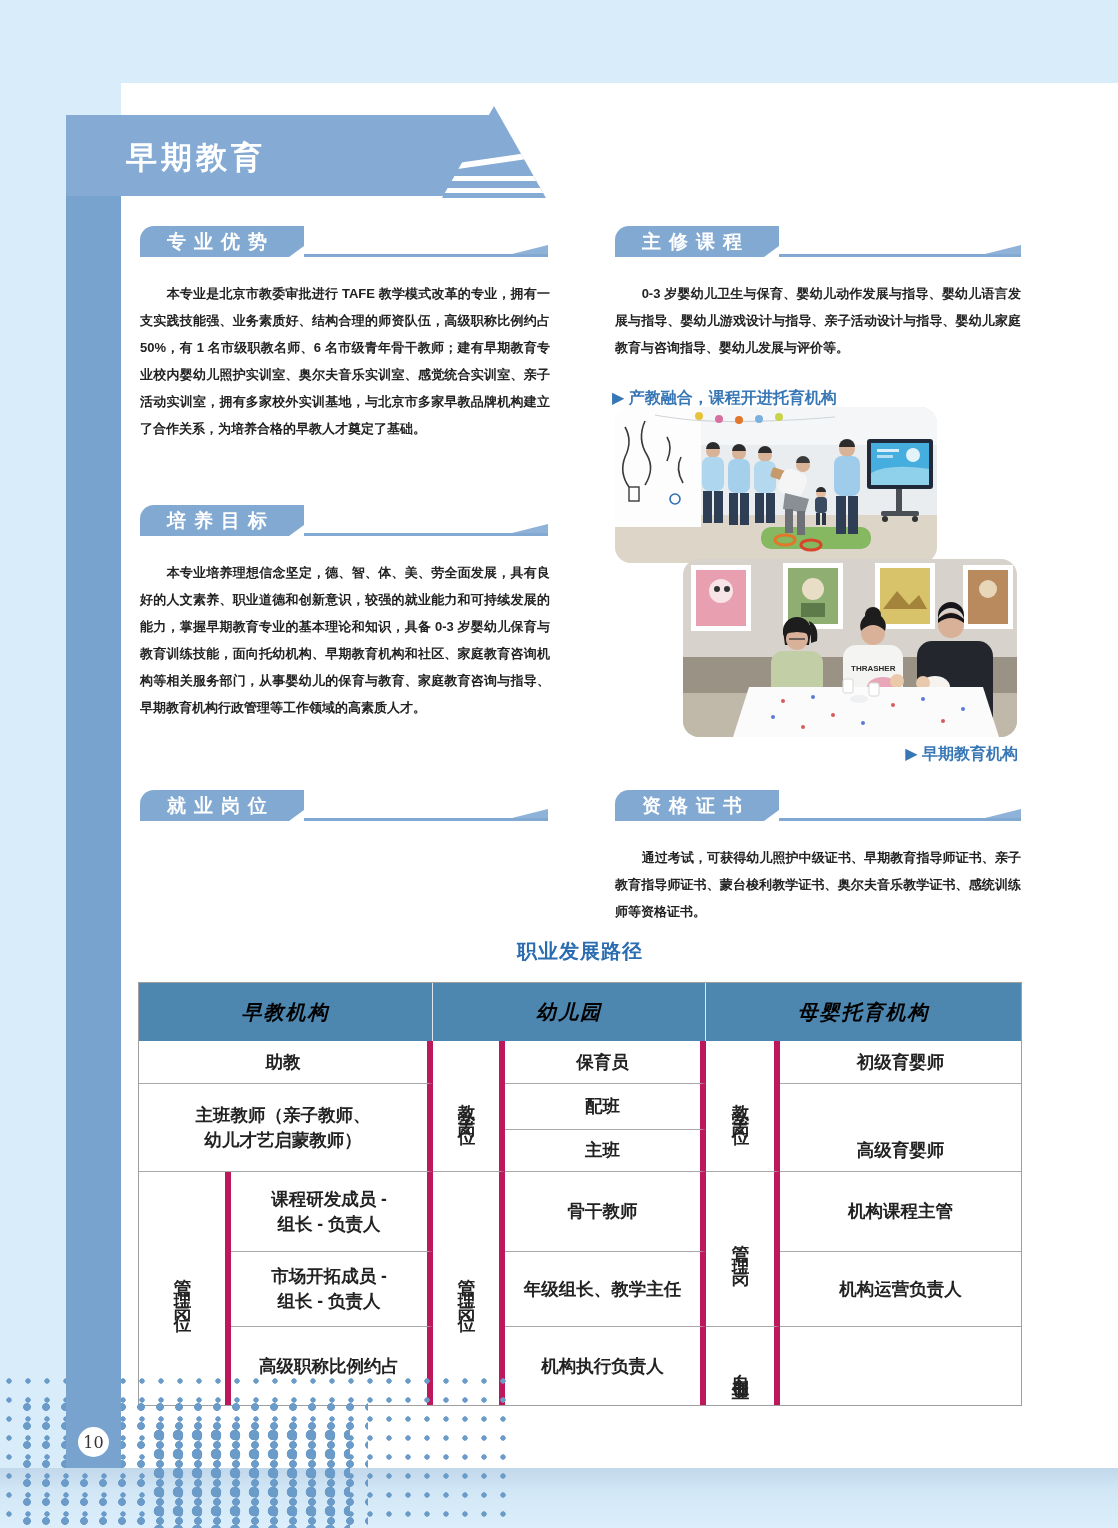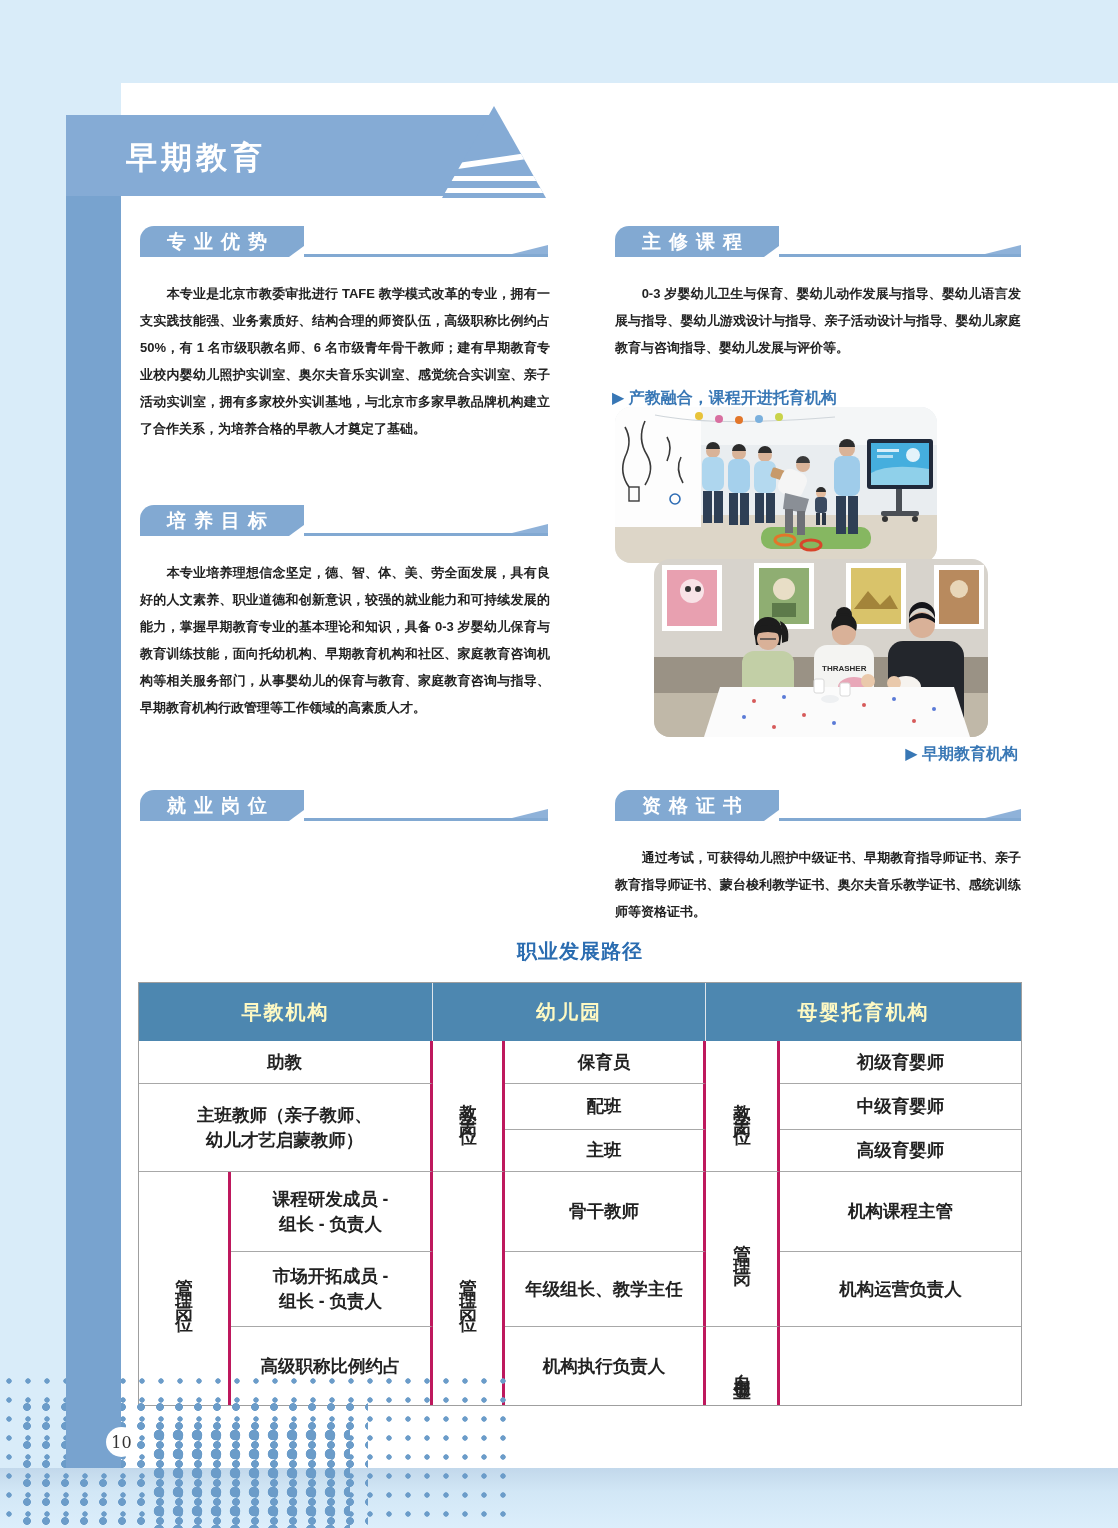--- a/index.html
+++ b/index.html
@@ -31,40 +31,40 @@
         text-align:justify;word-break:break-all;text-indent:2.05em;}
   
   .caption{position:absolute;color:#3877b5;font-size:16px;font-weight:bold;}
   .photo{position:absolute;border-radius:16px;overflow:hidden;}
   .photo svg{display:block;}
   
   .tbl-title{position:absolute;left:139px;top:938px;width:882px;text-align:center;
              color:#2a6cb0;font-size:20px;font-weight:bold;letter-spacing:1px;}
   .career{position:absolute;left:138px;top:982px;width:884px;border:1px solid #9f9f9f;background:#fff;}
   .thead{display:flex;height:58px;background:#4d87b0;}
-  .th{display:flex;align-items:center;justify-content:center;color:#fef9c3;font-size:20px;
-      font-weight:bold;letter-spacing:2px;}
+  .th{display:flex;align-items:center;justify-content:center;color:#000000;font-size:20px;
+      font-weight:bold;letter-spacing:2px;font-style:italic;}
   .th1{width:294px;border-right:1px solid #dfe6ec;}
   .th2{width:273px;border-right:1px solid #dfe6ec;}
   .th3{width:315px;}
   .tbody{display:grid;grid-template-columns:92px 202px 72px 201px 74px 241px;
          grid-template-rows:43px 46px 42px 80px 75px 78px;}
   .cell{display:flex;align-items:center;justify-content:center;text-align:center;
-        font-size:17.5px;font-weight:600;color:#222;border-right:3px solid #be185d;
+        font-size:17.5px;font-weight:600;color:#222;border-right:6px solid #be185d;
         border-bottom:1px solid #a8a8a8;white-space:pre-line;line-height:25px;padding:2px;}
   .vert{writing-mode:vertical-rl;text-orientation:upright;}
   .ls-big{letter-spacing:12px;}
   .ls-mid{letter-spacing:8px;}
   .ls-sm{letter-spacing:3px;}
   .no-r{border-right:none;}
   .no-b{border-bottom:none;}
   
   .page-num{position:absolute;left:78px;top:1427px;width:31px;height:30px;border-radius:50%;
             background:#fff;display:flex;align-items:center;justify-content:center;z-index:8;
-            font-family:"DejaVu Serif","Liberation Serif",serif;font-size:16px;color:#333;margin-left:28px;}
+            font-family:"DejaVu Serif","Liberation Serif",serif;font-size:16px;color:#333;}
   .dots{position:absolute;z-index:4;pointer-events:none;}
   .dots1{left:0;top:1372px;width:512px;height:156px;
          background-image:radial-gradient(circle at 9px 9px,#6b9cc9 2.4px,transparent 3px);
          background-size:19px 19px;}
   .dots2{left:18px;top:1398px;width:350px;height:130px;
          background-image:radial-gradient(circle at 9px 9px,#6b9cc9 3.6px,transparent 4.2px);
          background-size:19px 19px;}
   .dots3{left:150px;top:1426px;width:200px;height:102px;
          background-image:radial-gradient(circle at 9px 9px,#6b9cc9 5px,transparent 5.6px);
          background-size:19px 19px;}
@@ -198,21 +198,21 @@
             <circle cx="0" cy="0" r="8" fill="#d9b398"></circle>
             <path d="M-8 -2 a8 8 0 0 1 16 0 Z" fill="#2c2c2c"></path>
             <rect x="-13" y="7" width="26" height="40" rx="8" fill="#9fccea"></rect>
             <rect x="-11" y="47" width="10" height="38" fill="#2e3f55"></rect>
             <rect x="1" y="47" width="10" height="38" fill="#2e3f55"></rect>
           </g>
       </g>
     </svg>
   </div>
 
-  <div class="photo" style="left:654px;top:559px;width:334px;height:178px;">
+  <div class="photo" style="left:683px;top:559px;width:334px;height:178px;">
     <svg width="334" height="178" viewBox="0 0 334 178">
       <rect width="334" height="178" fill="#d7d3cc"></rect>
       <rect y="98" width="334" height="36" fill="#9a9285"></rect>
       <rect y="134" width="334" height="44" fill="#c0b8a8"></rect>
       <g>
         <rect x="8" y="6" width="60" height="66" fill="#ffffff"></rect>
           <rect x="13" y="11" width="50" height="56" fill="#e8a0b0"></rect>
           <circle cx="38" cy="32" r="12" fill="#fff" opacity="0.7"></circle>
           <circle cx="34" cy="30" r="3" fill="#333"></circle>
           <circle cx="44" cy="30" r="3" fill="#333"></circle>
@@ -294,21 +294,20 @@
     <div class="tbody">
       <div class="cell" style="grid-column:1/3;grid-row:1;">助教</div>
       <div class="cell" style="grid-column:1/3;grid-row:2/4;">主班教师（亲子教师、
 幼儿才艺启蒙教师）</div>
       <div class="cell vert ls-mid" style="grid-column:3;grid-row:1/4;">教学岗位</div>
       <div class="cell" style="grid-column:4;grid-row:1;">保育员</div>
       <div class="cell" style="grid-column:4;grid-row:2;">配班</div>
       <div class="cell" style="grid-column:4;grid-row:3;">主班</div>
       <div class="cell vert ls-mid" style="grid-column:5;grid-row:1/4;">教学岗位</div>
       <div class="cell no-r" style="grid-column:6;grid-row:1;">初级育婴师</div>
-      <div class="cell no-r" style="grid-column:6;grid-row:2;">中级育婴师</div>
       <div class="cell no-r" style="grid-column:6;grid-row:3;">高级育婴师</div>
       <div class="cell vert ls-big no-b" style="grid-column:1;grid-row:4/7;">管理岗位</div>
       <div class="cell" style="grid-column:2;grid-row:4;">课程研发成员 -
 组长 - 负责人</div>
       <div class="cell" style="grid-column:2;grid-row:5;">市场开拓成员 -
 组长 - 负责人</div>
       <div class="cell no-b" style="grid-column:2;grid-row:6;">高级职称比例约占</div>
       <div class="cell vert ls-big no-b" style="grid-column:3;grid-row:4/7;">管理岗位</div>
       <div class="cell" style="grid-column:4;grid-row:4;">骨干教师</div>
       <div class="cell" style="grid-column:4;grid-row:5;">年级组长、教学主任</div>

